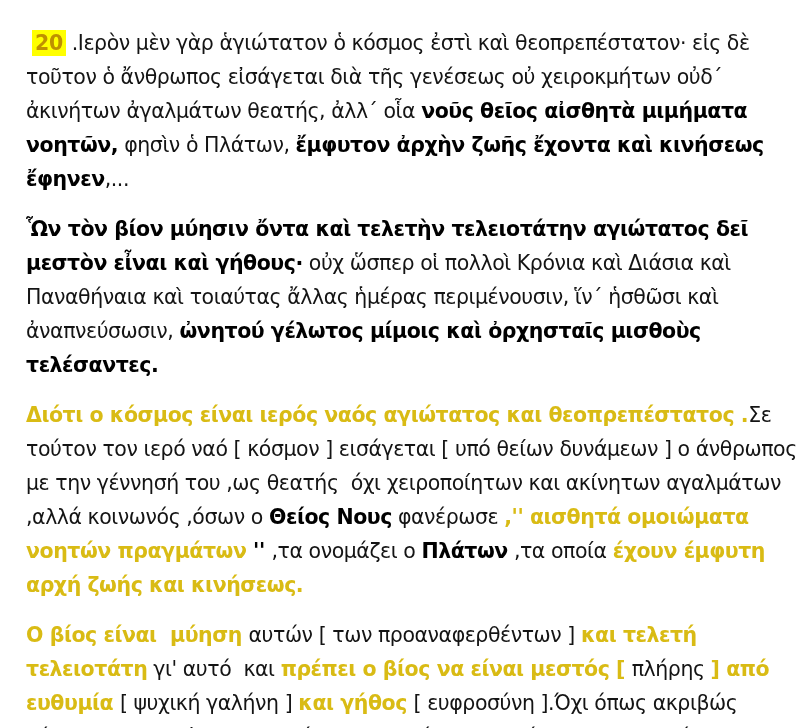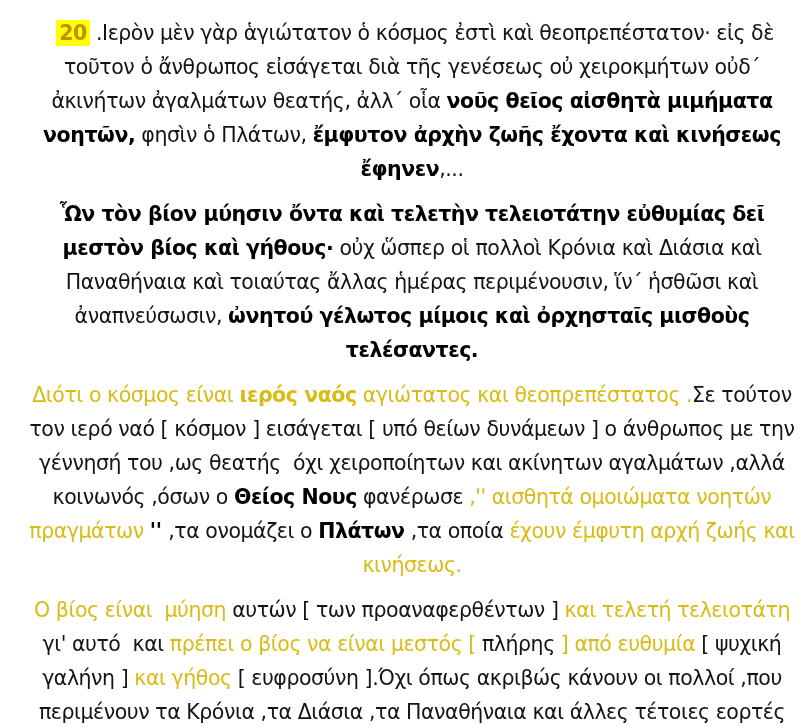--- a/index.html
+++ b/index.html
@@ -20,50 +20,49 @@
     width: 100%;
     height: 100%;
     padding: 10px 14px 0 26px;
     font-family: "DejaVu Sans", "Liberation Sans", sans-serif;
     font-size: 20.5px;
     line-height: 34px;
     letter-spacing: -0.45px;
     color: var(--body-text);
   }
   p.para {
-    margin: 6px 0 11px 0;
+    margin: 16px 0 11px 0;
     white-space: pre-wrap;
-    text-align: center;
   }
   .r-normal {
     font-weight: 400;
     color: var(--body-text);
   }
   .r-bold {
     font-weight: 700;
     color: #000000;
   }
   .r-yellow {
-    font-weight: 400;
+    font-weight: 700;
     color: var(--yellow-text);
   }
   .r-yellow_underline {
     font-weight: 700;
     color: var(--yellow-text);
     text-decoration-thickness: 2px;
     text-underline-offset: 3px;
   }
   .r-num {
     font-weight: 700;
     color: var(--number-text);
     background: var(--highlight);
     padding: 1px 3px;
   }
 </style>
 </head>
 <body>
 
 <div class="page">
   <p class="para"><span class="r-normal"> </span><span class="r-num">20</span><span class="r-normal"> .Ιερὸν μὲν γὰρ ἁγιώτατον ὁ κόσμος ἐστὶ καὶ θεοπρεπέστατον· εἰς δὲ τοῦτον ὁ ἄνθρωπος εἰσάγεται διὰ τῆς γενέσεως οὐ χειροκμήτων οὐδ΄ ἀκινήτων ἀγαλμάτων θεατής, ἀλλ΄ οἷα </span><span class="r-bold">νοῦς θεῖος αἰσθητὰ μιμήματα νοητῶν,</span><span class="r-normal"> φησὶν ὁ Πλάτων, </span><span class="r-bold">ἔμφυτον ἀρχὴν ζωῆς ἔχοντα καὶ κινήσεως ἔφηνεν</span><span class="r-normal">,...</span></p>
-  <p class="para"><span class="r-bold">Ὧν τὸν βίον μύησιν ὄντα καὶ τελετὴν τελειοτάτην εὐθυμίας δεῖ μεστὸν βίος καὶ γήθους·</span><span class="r-normal"> οὐχ ὥσπερ οἱ πολλοὶ Κρόνια καὶ Διάσια καὶ Παναθήναια καὶ τοιαύτας ἄλλας ἡμέρας περιμένουσιν, ἵν΄ ἡσθῶσι καὶ ἀναπνεύσωσιν, </span><span class="r-bold">ὠνητού γέλωτος μίμοις καὶ ὀρχησταῖς μισθοὺς τελέσαντες.</span></p>
+  <p class="para"><span class="r-bold">Ὧν τὸν βίον μύησιν ὄντα καὶ τελετὴν τελειοτάτην αγιώτατος δεῖ μεστὸν εἶναι καὶ γήθους·</span><span class="r-normal"> οὐχ ὥσπερ οἱ πολλοὶ Κρόνια καὶ Διάσια καὶ Παναθήναια καὶ τοιαύτας ἄλλας ἡμέρας περιμένουσιν, ἵν΄ ἡσθῶσι καὶ ἀναπνεύσωσιν, </span><span class="r-bold">ὠνητού γέλωτος μίμοις καὶ ὀρχησταῖς μισθοὺς τελέσαντες.</span></p>
   <p class="para"><span class="r-yellow">Διότι ο κόσμος είναι </span><span class="r-yellow_underline">ιερός ναός</span><span class="r-yellow"> αγιώτατος και θεοπρεπέστατος .</span><span class="r-normal">Σε τούτον τον ιερό ναό [ κόσμον ] εισάγεται [ υπό θείων δυνάμεων ] ο άνθρωπος με την γέννησή του ,ως θεατής  όχι χειροποίητων και ακίνητων αγαλμάτων ,αλλά κοινωνός ,όσων ο </span><span class="r-bold">Θείος Νους</span><span class="r-normal"> φανέρωσε </span><span class="r-yellow">,'' αισθητά ομοιώματα νοητών πραγμάτων </span><span class="r-bold">'' </span><span class="r-normal">,τα ονομάζει ο </span><span class="r-bold">Πλάτων</span><span class="r-normal"> ,τα οποία </span><span class="r-yellow">έχουν έμφυτη αρχή ζωής και κινήσεως.</span></p>
   <p class="para"><span class="r-yellow">Ο βίος είναι  μύηση </span><span class="r-normal">αυτών [ των προαναφερθέντων ] </span><span class="r-yellow">και τελετή τελειοτάτη</span><span class="r-normal"> γι' αυτό  και </span><span class="r-yellow">πρέπει ο βίος να είναι μεστός [ </span><span class="r-normal">πλήρης </span><span class="r-yellow">] από ευθυμία </span><span class="r-normal">[ ψυχική γαλήνη ] </span><span class="r-yellow">και γήθος </span><span class="r-normal">[ ευφροσύνη ].Όχι όπως ακριβώς κάνουν οι πολλοί ,που περιμένουν τα Κρόνια ,τα Διάσια ,τα Παναθήναια και άλλες τέτοιες εορτές για να ευχαριστηθούν και ν' αναζωογονηθούν ,αφού πληρώσουν το αντίτιμο σε μίμους και χορευτές γα το </span></p>
 </div>
 
 </body></html>

